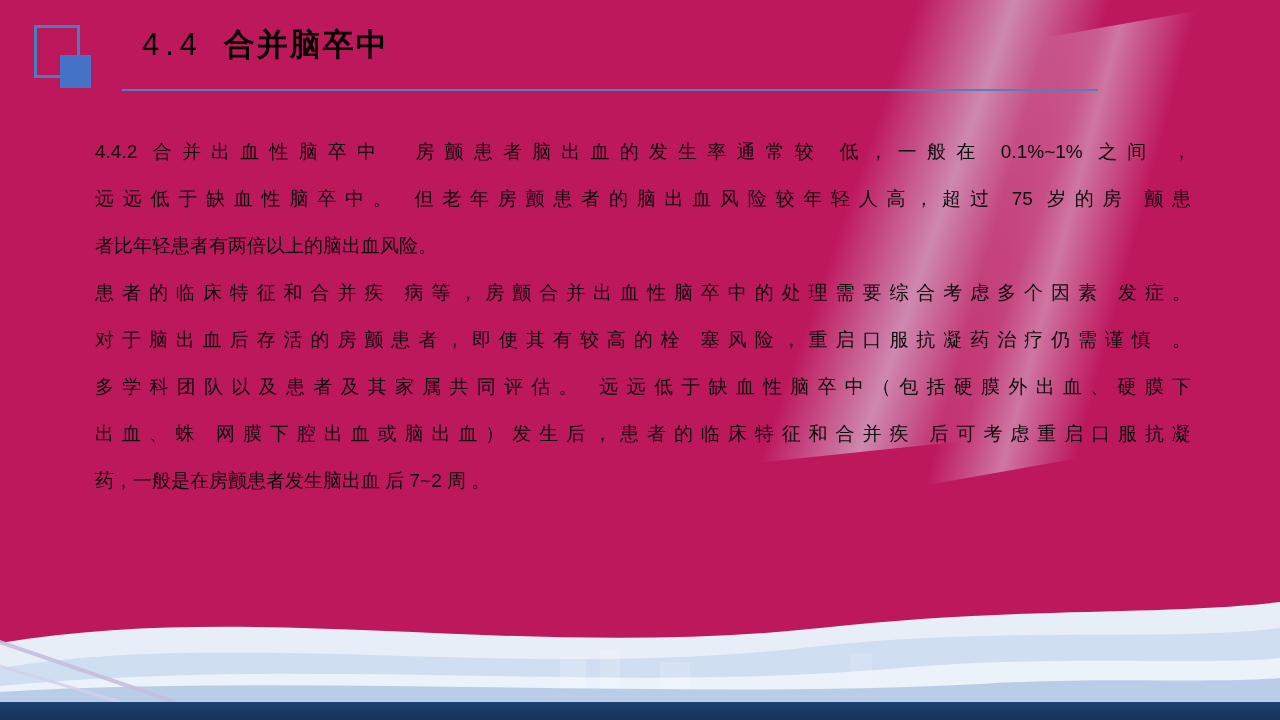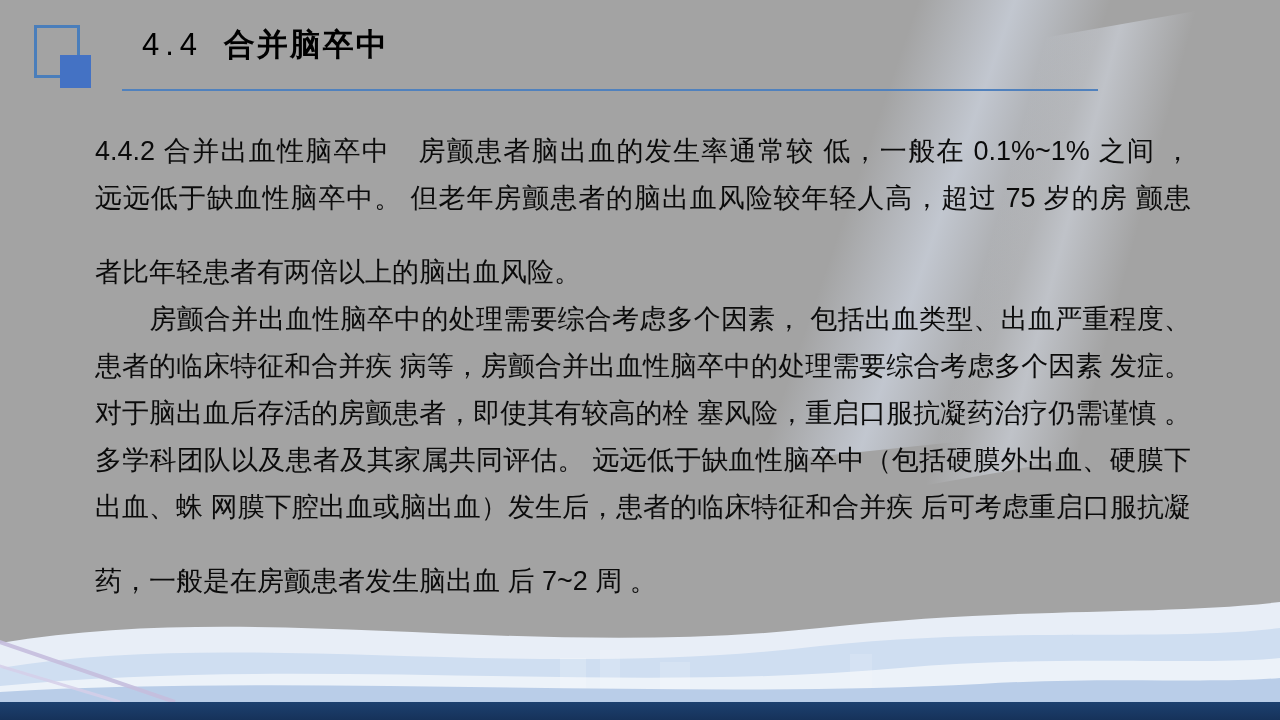--- a/index.html
+++ b/index.html
@@ -1,21 +1,21 @@
 <!DOCTYPE html>
 <html><head>
 <meta charset="utf-8">
 <style>
   * { box-sizing: border-box; }
   html, body { margin: 0; padding: 0; background: #888; }
   .slide {
     position: relative;
     width: 1280px; height: 720px;
     margin: 0 auto;
-    background: #a3a3a3;
+    background: #be185d;
     overflow: hidden;
     font-family: "Liberation Sans", sans-serif;
   }
   
   .bg-streak { position: absolute; pointer-events: none; }
   .bg-streak.s1 {
     top: -120px; right: -180px; width: 1000px; height: 560px;
     background: linear-gradient(115deg, rgba(223,232,246,0) 42%, rgba(219,228,244,0.55) 50%, rgba(223,232,246,0) 58%);
     transform: rotate(-6deg);
   }
@@ -46,25 +46,25 @@
   .title-text { font-weight: 700; letter-spacing: 2px; }
   .title-rule {
     position: absolute; left: 122px; top: 89px;
     width: 976px; height: 2px; background: #5081bd;
   }
 
   
   .body-text { position: absolute; left: 95px; top: 128px; width: 1096px; }
   .line {
     height: 47px; line-height: 47px;
-    font-size: 27px; color: #0b0b0b;
+    font-size: 19px; color: #0b0b0b;
     text-align: justify; text-align-last: justify;
     overflow: hidden; white-space: nowrap;
   }
-  .line.end { text-align-last: left; margin-top: 27px; }
+  .line.end { text-align-last: left; }
 
   
   .waves {
     position: absolute; left: 0; bottom: 18px;
     width: 1280px; height: 114px; pointer-events: none;
   }
   .waves svg { display: block; width: 100%; height: 100%; }
 
   .footer-bar {
     position: absolute; left: 0; bottom: 0;
@@ -87,21 +87,20 @@
       <span class="title-num">4.4</span>
       <span class="title-text">合并脑卒中</span>
     </h1>
     <div class="title-rule"></div>
   </div>
 
   <div class="body-text">
     <div class="line">4.4.2 合并出血性脑卒中　房颤患者脑出血的发生率通常较 低，一般在 0.1%~1% 之间 ，</div>
     <div class="line">远远低于缺血性脑卒中。 但老年房颤患者的脑出血风险较年轻人高，超过 75 岁的房 颤患</div>
     <div class="line end">者比年轻患者有两倍以上的脑出血风险。</div>
-    <div class="line">　　房颤合并出血性脑卒中的处理需要综合考虑多个因素， 包括出血类型、出血严重程度、</div>
     <div class="line">患者的临床特征和合并疾 病等，房颤合并出血性脑卒中的处理需要综合考虑多个因素 发症。</div>
     <div class="line">对于脑出血后存活的房颤患者，即使其有较高的栓 塞风险，重启口服抗凝药治疗仍需谨慎 。</div>
     <div class="line">多学科团队以及患者及其家属共同评估。 远远低于缺血性脑卒中（包括硬膜外出血、硬膜下</div>
     <div class="line">出血、蛛 网膜下腔出血或脑出血）发生后，患者的临床特征和合并疾 后可考虑重启口服抗凝</div>
     <div class="line end">药，一般是在房颤患者发生脑出血 后 7~2 周 。</div>
   </div>
 
   <div class="waves">
     <svg viewBox="0 0 1280 114" preserveAspectRatio="none">
       <path d="M0,55 C260,12 520,72 820,40 C1020,18 1160,28 1280,14 L1280,114 L0,114 Z" fill="#e8eef7"></path>

